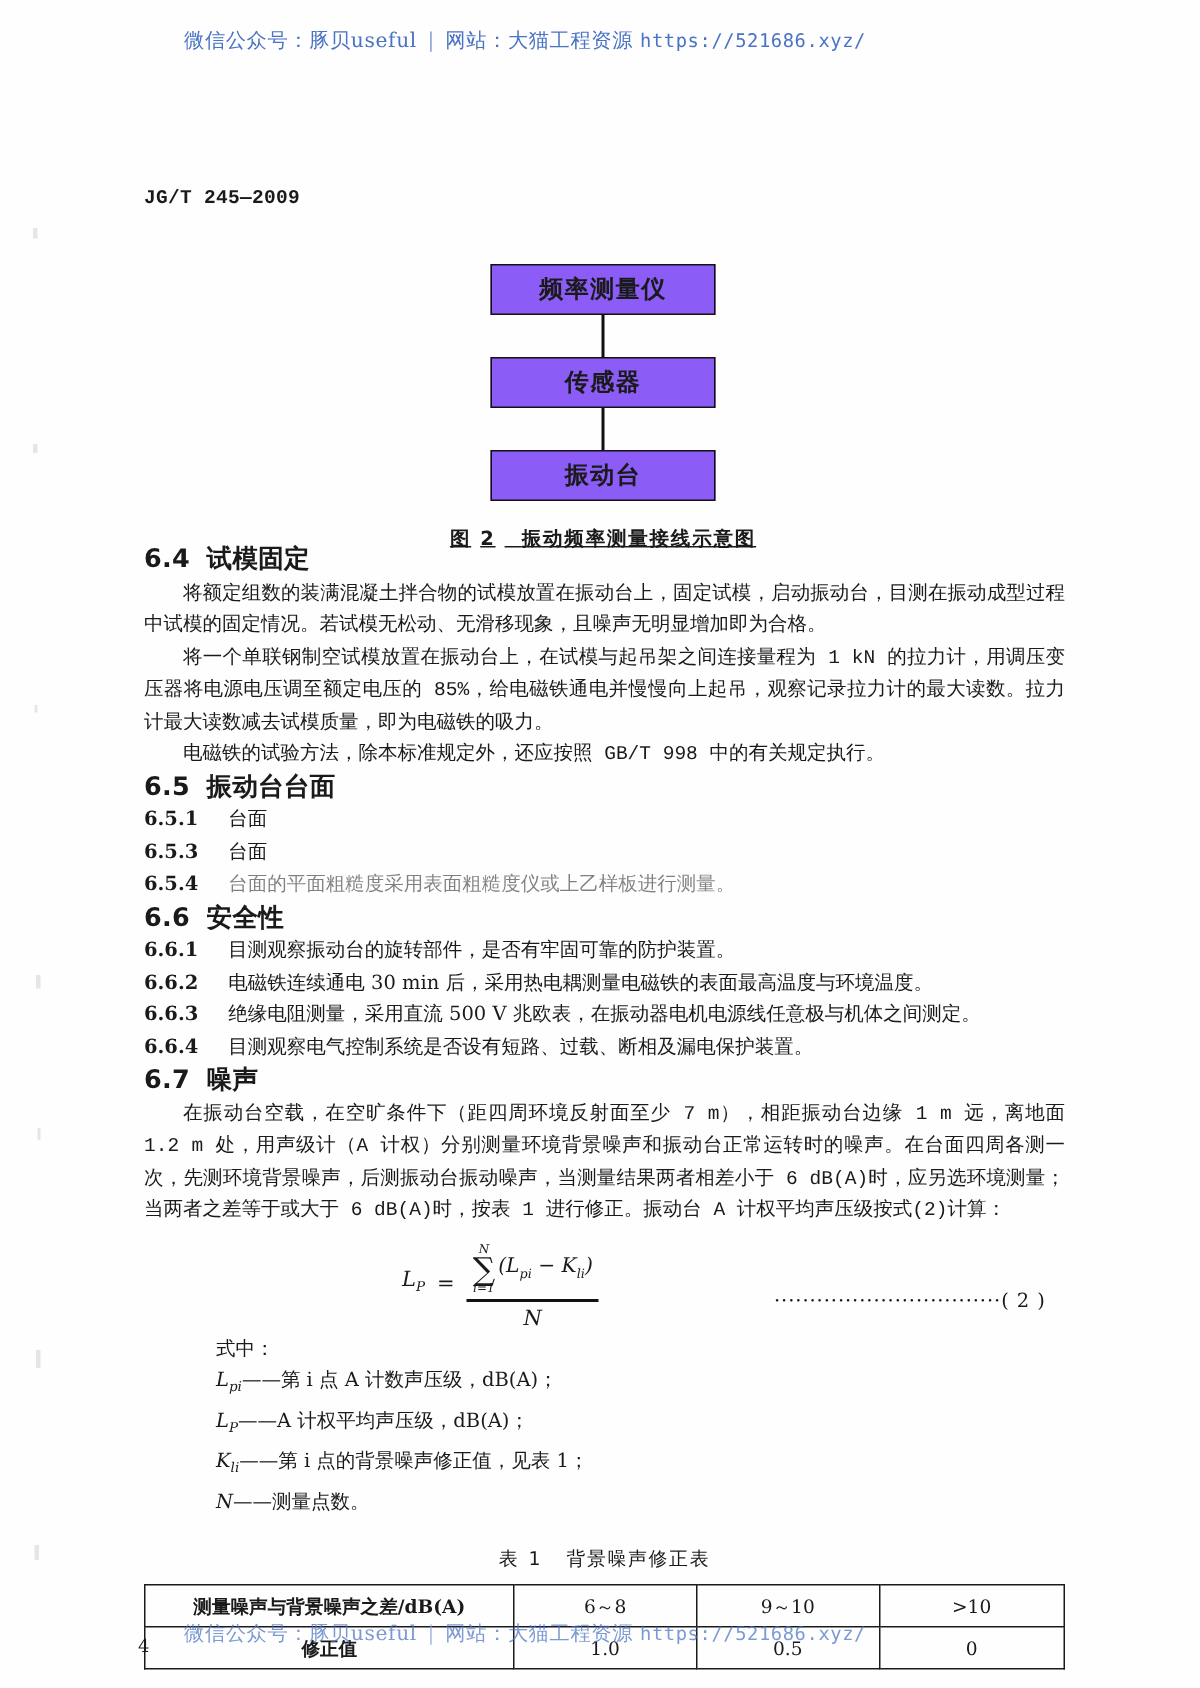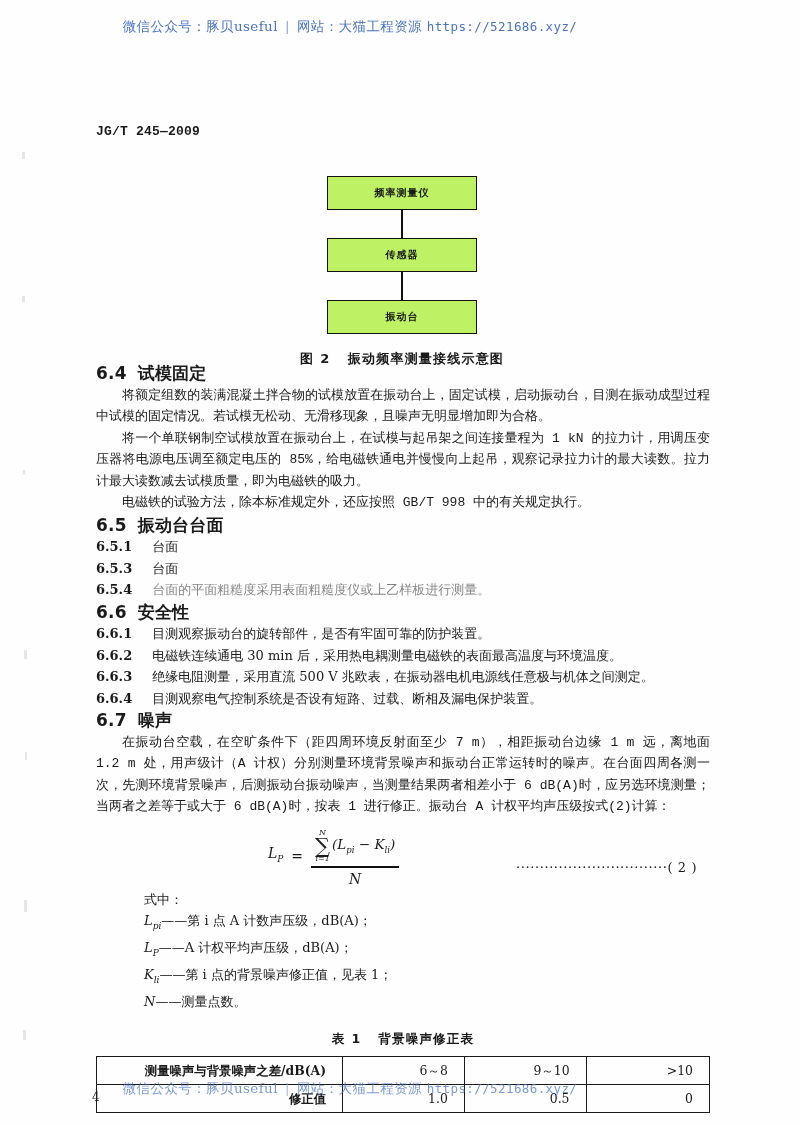--- a/index.html
+++ b/index.html
@@ -71,38 +71,39 @@
     flex-direction: column;
     align-items: center;
   }
   .flow-box {
     width: 148px;
     height: 32px;
     border: 1.6px solid #111;
     display: flex;
     align-items: center;
     justify-content: center;
-    font-size: 10px;
+    font-size: 16px;
     font-weight: bold;
     letter-spacing: 1px;
-    background: #bef264;
+    background: #8b5cf6;
     font-family: Liberation Mono, monospace;
   }
   .flow-connector {
     width: 1.6px;
     height: 28px;
     background: #111;
   }
   .fig-caption {
     margin-top: 16px;
     text-align: center;
     font-size: 13px;
     font-weight: bold;
     letter-spacing: 1.2px;
     font-family: "DejaVu Sans", "Liberation Sans", sans-serif;
+    text-decoration: underline;
   }
   .fig-caption .num { padding: 0 6px; }
 
   
   .content {
     position: absolute;
     left: 96px;
     top: 362px;
     width: 614px;
     font-size: 13px;
@@ -207,34 +208,34 @@
     line-height: 21.5px;
   }
   .wherelist .sym { font-style: italic; }
   .wherelist .sym sub { font-size: 9px; }
 
   
   .table-caption {
     margin-top: 10px;
     text-align: center;
     font-size: 12.6px;
-    font-weight: bold;
+    font-weight: normal;
     letter-spacing: 1.1px;
     font-family: "DejaVu Sans", "Liberation Sans", sans-serif;
   }
   .table-caption .num { padding: 0 6px; }
   table.data {
     margin-top: 6px;
     width: 100%;
     border-collapse: collapse;
     font-size: 12.4px;
   }
   table.data td {
     border: 1px solid #1a1a1a;
-    text-align: right;
+    text-align: center;
     height: 27px;
     padding: 0 16px;
     font-family: "DejaVu Serif", "Liberation Serif", serif;
   }
   table.data tr:first-child td { border-top-width: 1.6px; }
   table.data tr:last-child td { border-bottom-width: 1.6px; }
   table.data td.rowlabel {
     width: 270px;
     font-weight: bold;
   }

